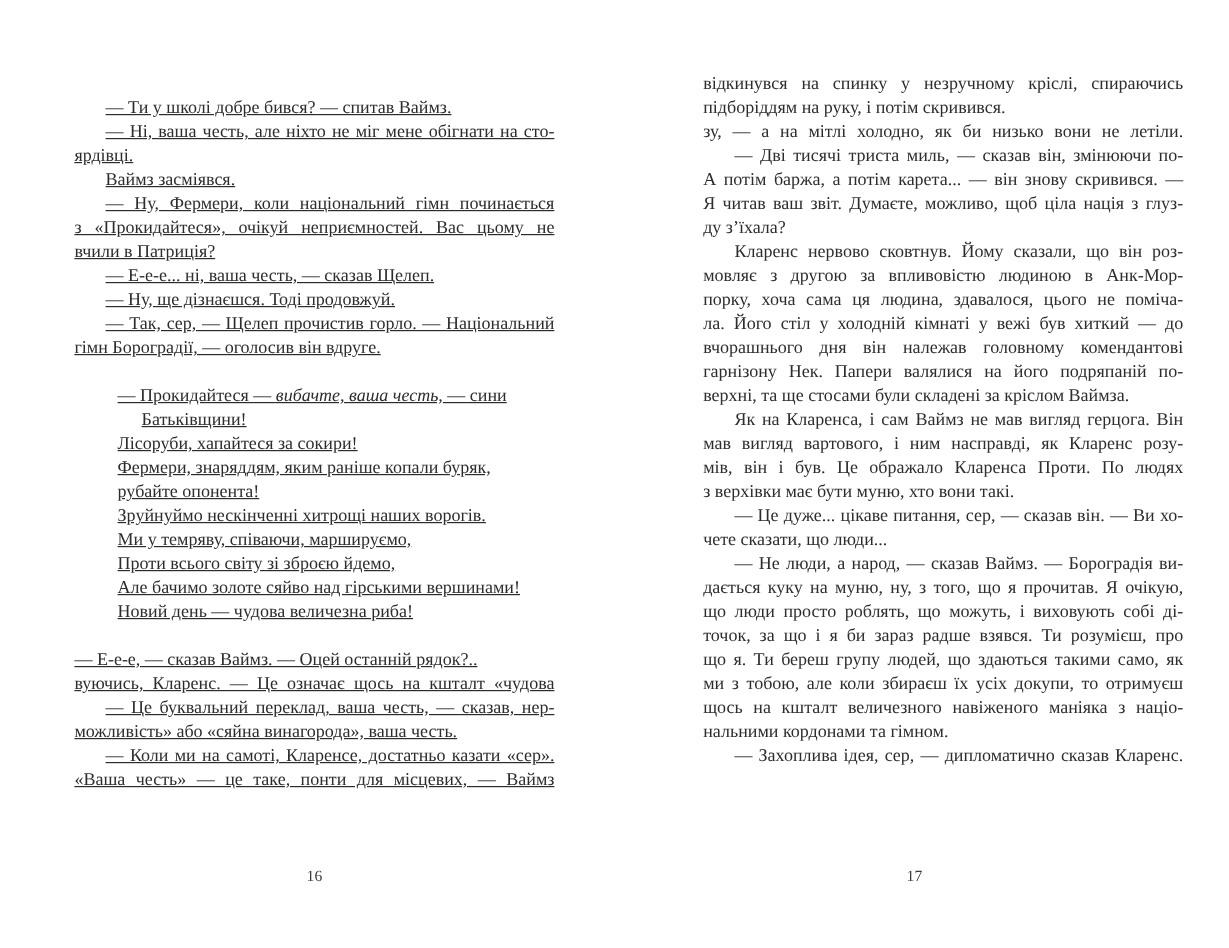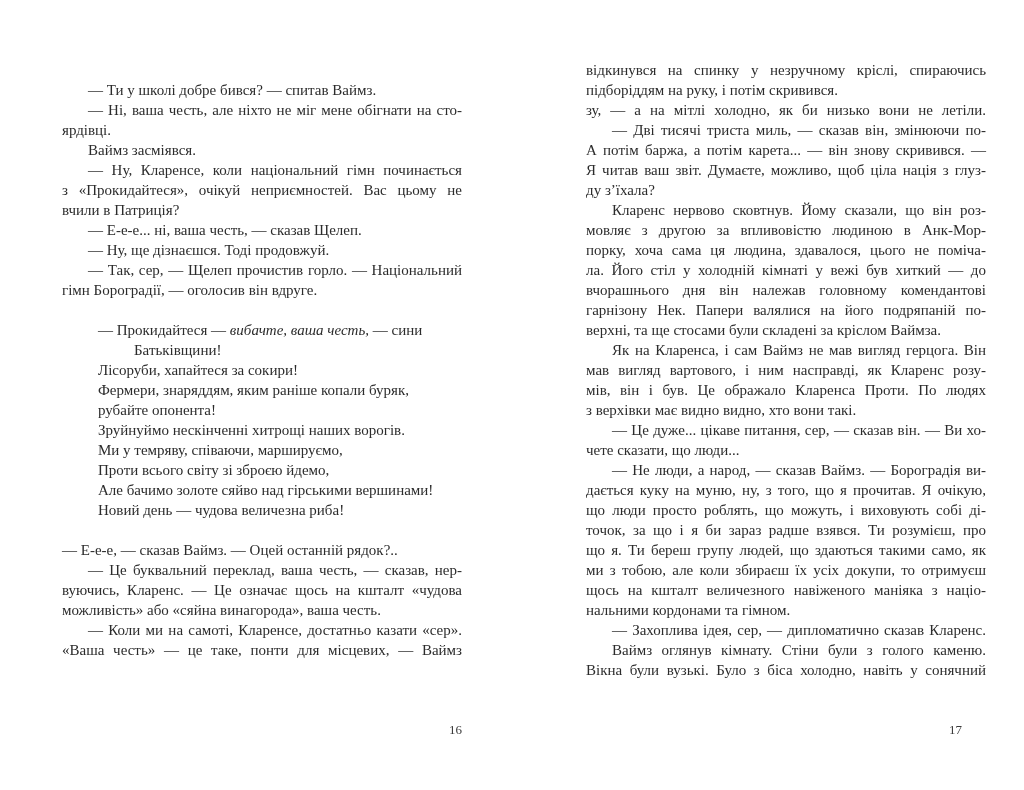--- a/index.html
+++ b/index.html
@@ -14,42 +14,42 @@
     overflow: hidden;
     font-family: "Liberation Serif", serif;
     color: #2c2c2c;
   }
   .page {
     position: absolute;
     width: 400px;
     font-size: 15px;
     line-height: 20px;
   }
-  #left-page-body  { left: 62px;  top: 80px; }
+  #left-page-body  { left: 62px;  top: 80px; text-decoration: underline; }
   #right-page-body { left: 562px; top: 60px; margin-left: 24px; }
 
   .line { min-height: 20px; }
   .line.j {
     text-align: justify;
     text-align-last: justify;
   }
   .line.indent { padding-left: 26px; }
 
   .verse { margin-left: 36px; }
-  .verse .line.hang { margin-left: 36px; }
+  .verse .line.hang { margin-left: 20px; }
 
   .spacer { height: 20px; }
 
   em { font-style: italic; }
 
   .page-number {
     position: absolute;
     top: 722px;
     width: 400px;
-    text-align: right;
+    text-align: center;
     font-size: 13px;
     line-height: 16px;
     color: #3a3a3a;
   }
   #left-page-number  { left: 62px; }
   #right-page-number { left: 562px; }
 </style>
 </head>
 <body>
 
@@ -59,21 +59,21 @@
         <div class="line indent">— Ти у школі добре бився? — спитав Ваймз.</div>
       </div>
       <div class="block para">
         <div class="line indent j">— Ні, ваша честь, але ніхто не міг мене обігнати на сто-</div>
         <div class="line">ярдівці.</div>
       </div>
       <div class="block para">
         <div class="line indent">Ваймз засміявся.</div>
       </div>
       <div class="block para">
-        <div class="line indent j">— Ну, Кларенсе, коли національний гімн починається</div>
+        <div class="line indent j">— Ну, Фермери, коли національний гімн починається</div>
         <div class="line j">з «Прокидайтеся», очікуй неприємностей. Вас цьому не</div>
         <div class="line">вчили в Патриція?</div>
       </div>
       <div class="block para">
         <div class="line indent">— Е-е-е... ні, ваша честь, — сказав Щелеп.</div>
       </div>
       <div class="block para">
         <div class="line indent">— Ну, ще дізнаєшся. Тоді продовжуй.</div>
       </div>
       <div class="block para">
@@ -91,22 +91,22 @@
         <div class="line">Ми у темряву, співаючи, маршируємо,</div>
         <div class="line">Проти всього світу зі зброєю йдемо,</div>
         <div class="line">Але бачимо золоте сяйво над гірськими вершинами!</div>
         <div class="line">Новий день — чудова величезна риба!</div>
       </div>
       <div class="spacer"></div>
       <div class="block para">
         <div class="line">— Е-е-е, — сказав Ваймз. — Оцей останній рядок?..</div>
       </div>
       <div class="block para">
+        <div class="line j">вуючись, Кларенс. — Це означає щось на кшталт «чудова</div>
         <div class="line indent j">— Це буквальний переклад, ваша честь, — сказав, нер-</div>
-        <div class="line j">вуючись, Кларенс. — Це означає щось на кшталт «чудова</div>
         <div class="line">можливість» або «сяйна винагорода», ваша честь.</div>
       </div>
       <div class="block para">
         <div class="line indent j">— Коли ми на самоті, Кларенсе, достатньо казати «сер».</div>
         <div class="line j">«Ваша честь» — це таке, понти для місцевих, — Ваймз</div>
       </div>
     </div>
   <div id="right-page-body" class="page">
       <div class="block para">
         <div class="line j">відкинувся на спинку у незручному кріслі, спираючись</div>
@@ -125,39 +125,35 @@
         <div class="line j">порку, хоча сама ця людина, здавалося, цього не поміча-</div>
         <div class="line j">ла. Його стіл у холодній кімнаті у вежі був хиткий — до</div>
         <div class="line j">вчорашнього дня він належав головному комендантові</div>
         <div class="line j">гарнізону Нек. Папери валялися на його подряпаній по-</div>
         <div class="line">верхні, та ще стосами були складені за кріслом Ваймза.</div>
       </div>
       <div class="block para">
         <div class="line indent j">Як на Кларенса, і сам Ваймз не мав вигляд герцога. Він</div>
         <div class="line j">мав вигляд вартового, і ним насправді, як Кларенс розу-</div>
         <div class="line j">мів, він і був. Це ображало Кларенса Проти. По людях</div>
-        <div class="line">з верхівки має видно видно, хто вони такі.</div>
+        <div class="line">з верхівки має бути муню, хто вони такі.</div>
       </div>
       <div class="block para">
         <div class="line indent j">— Це дуже... цікаве питання, сер, — сказав він. — Ви хо-</div>
         <div class="line">чете сказати, що люди...</div>
       </div>
       <div class="block para">
         <div class="line indent j">— Не люди, а народ, — сказав Ваймз. — Бороградія ви-</div>
         <div class="line j">дається куку на муню, ну, з того, що я прочитав. Я очікую,</div>
         <div class="line j">що люди просто роблять, що можуть, і виховують собі ді-</div>
         <div class="line j">точок, за що і я би зараз радше взявся. Ти розумієш, про</div>
         <div class="line j">що я. Ти береш групу людей, що здаються такими само, як</div>
         <div class="line j">ми з тобою, але коли збираєш їх усіх докупи, то отримуєш</div>
         <div class="line j">щось на кшталт величезного навіженого маніяка з націо-</div>
         <div class="line">нальними кордонами та гімном.</div>
       </div>
       <div class="block para">
         <div class="line indent j">— Захоплива ідея, сер, — дипломатично сказав Кларенс.</div>
       </div>
-      <div class="block para">
-        <div class="line indent j">Ваймз оглянув кімнату. Стіни були з голого каменю.</div>
-        <div class="line j">Вікна були вузькі. Було з біса холодно, навіть у сонячний</div>
-      </div>
     </div>
   <div id="left-page-number" class="page-number">16</div>
   <div id="right-page-number" class="page-number">17</div>
 </div>
 
 </body></html>

